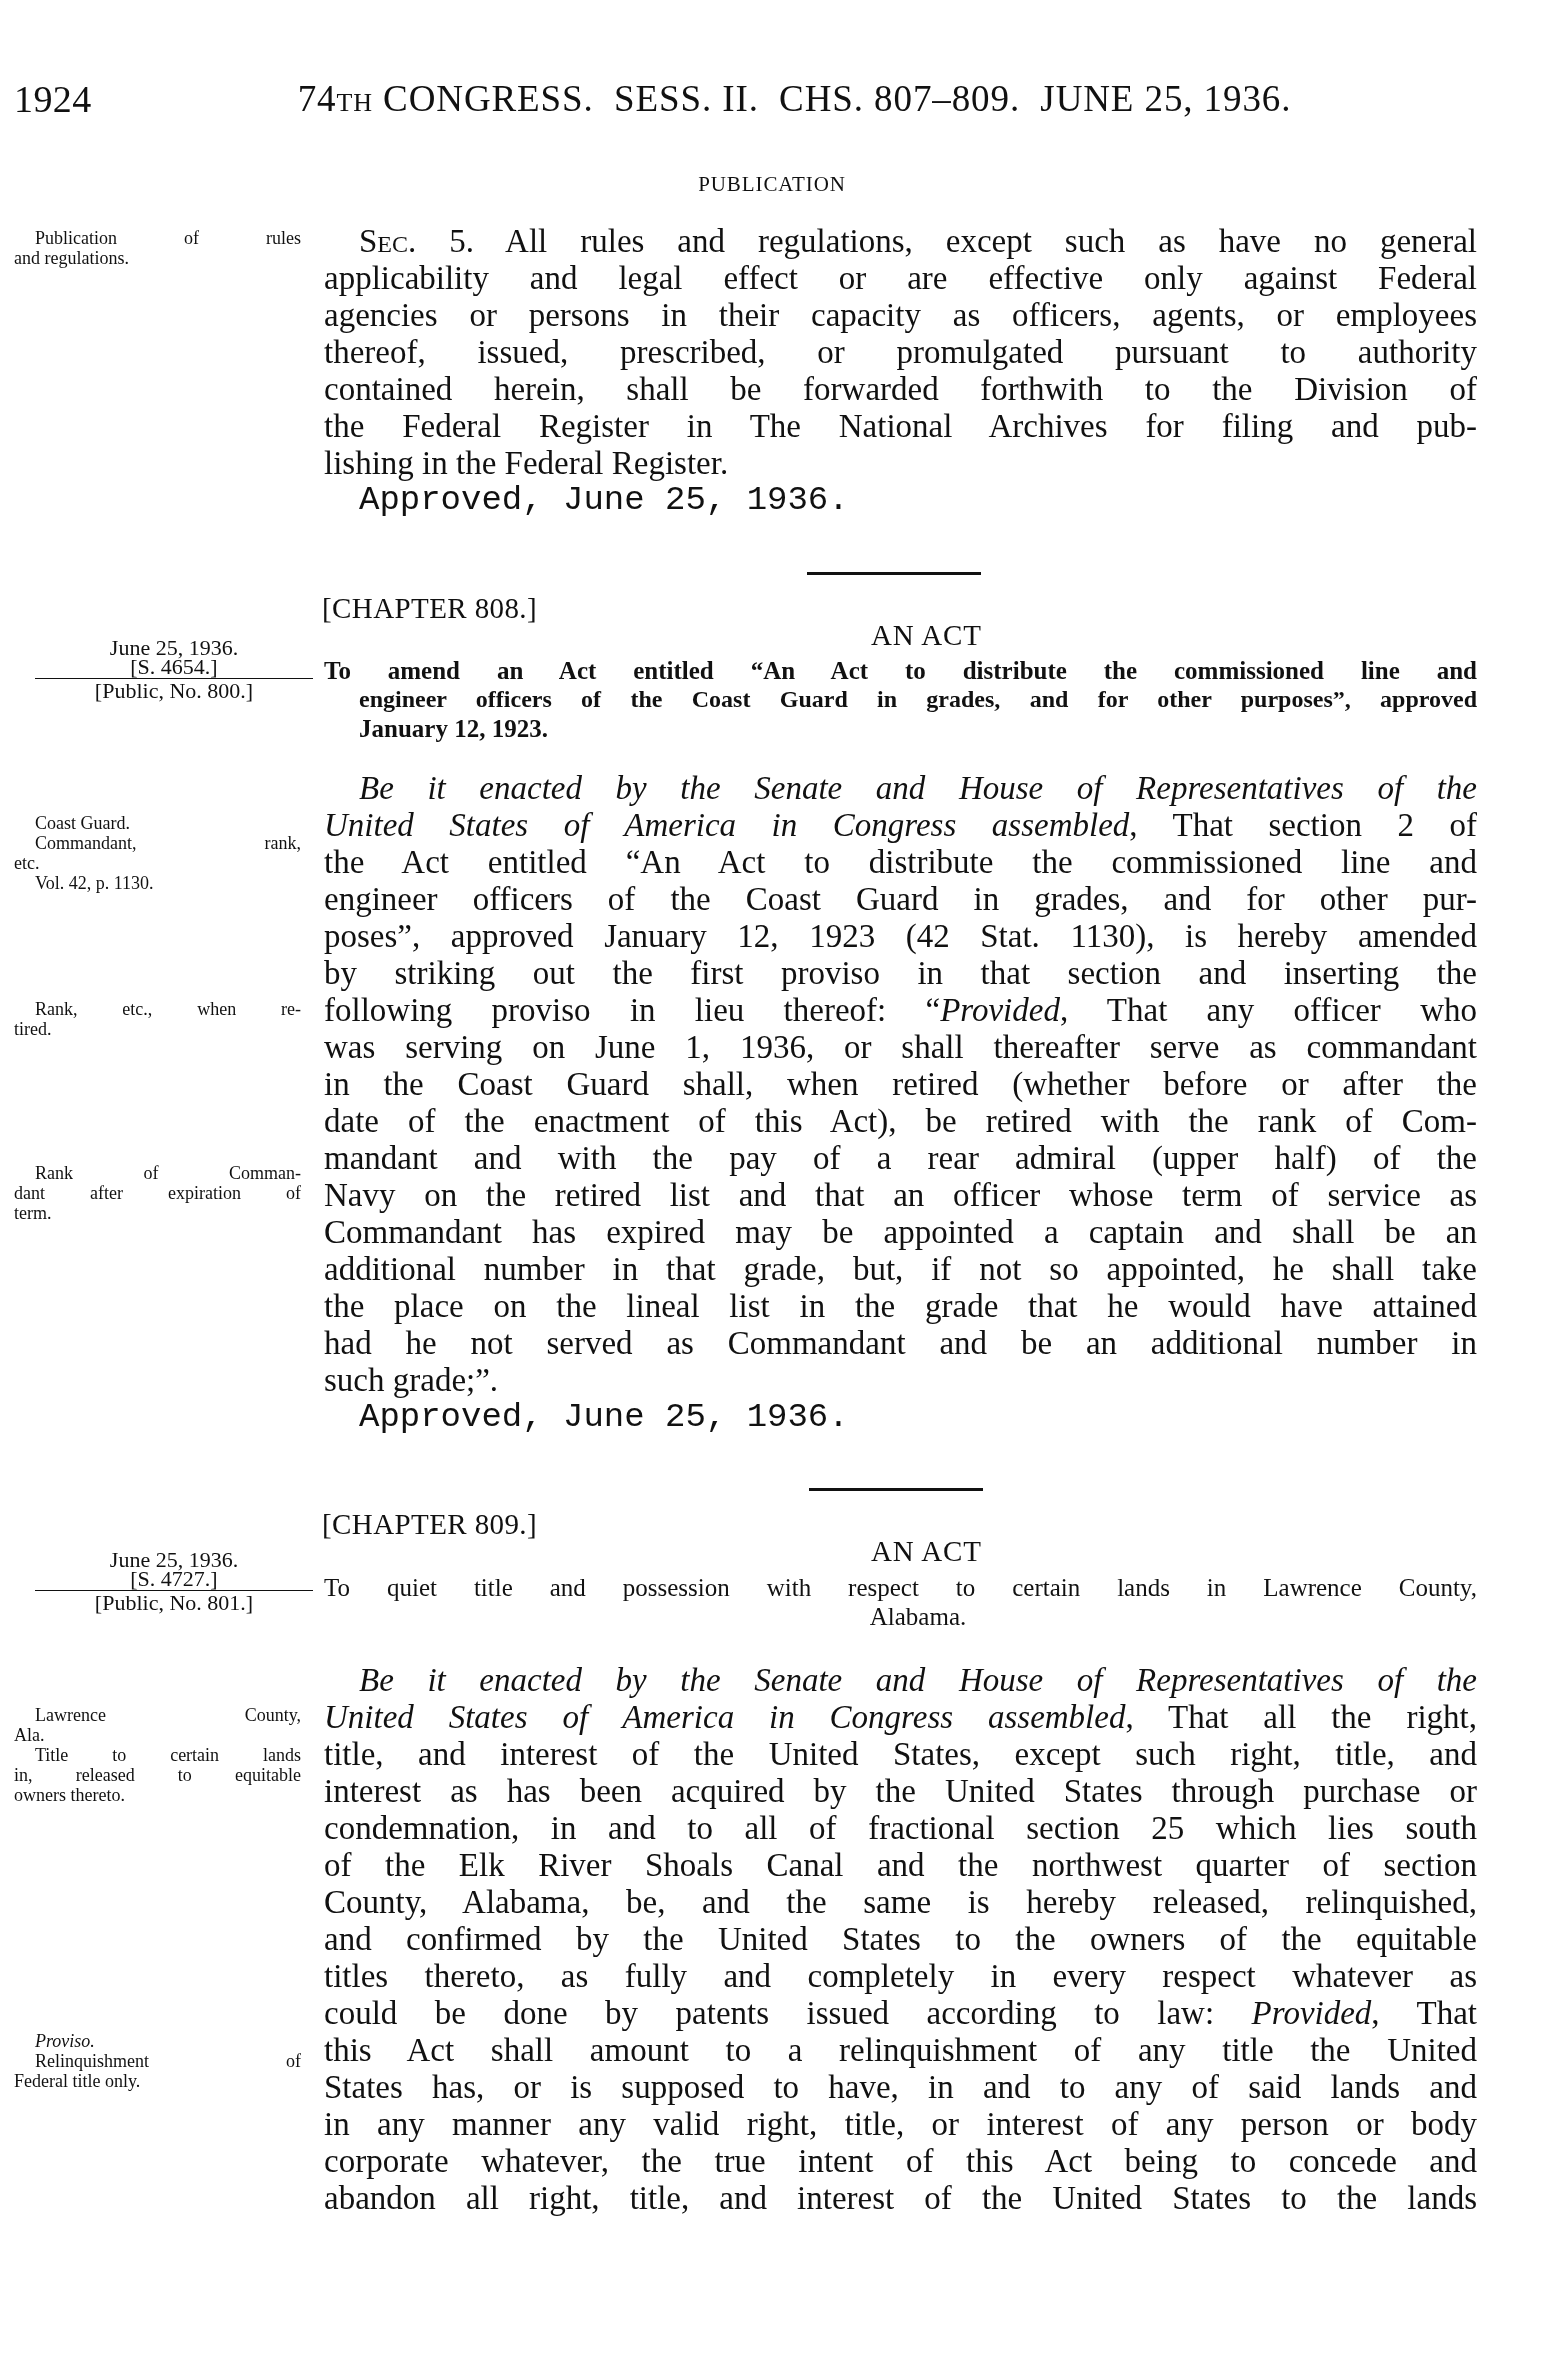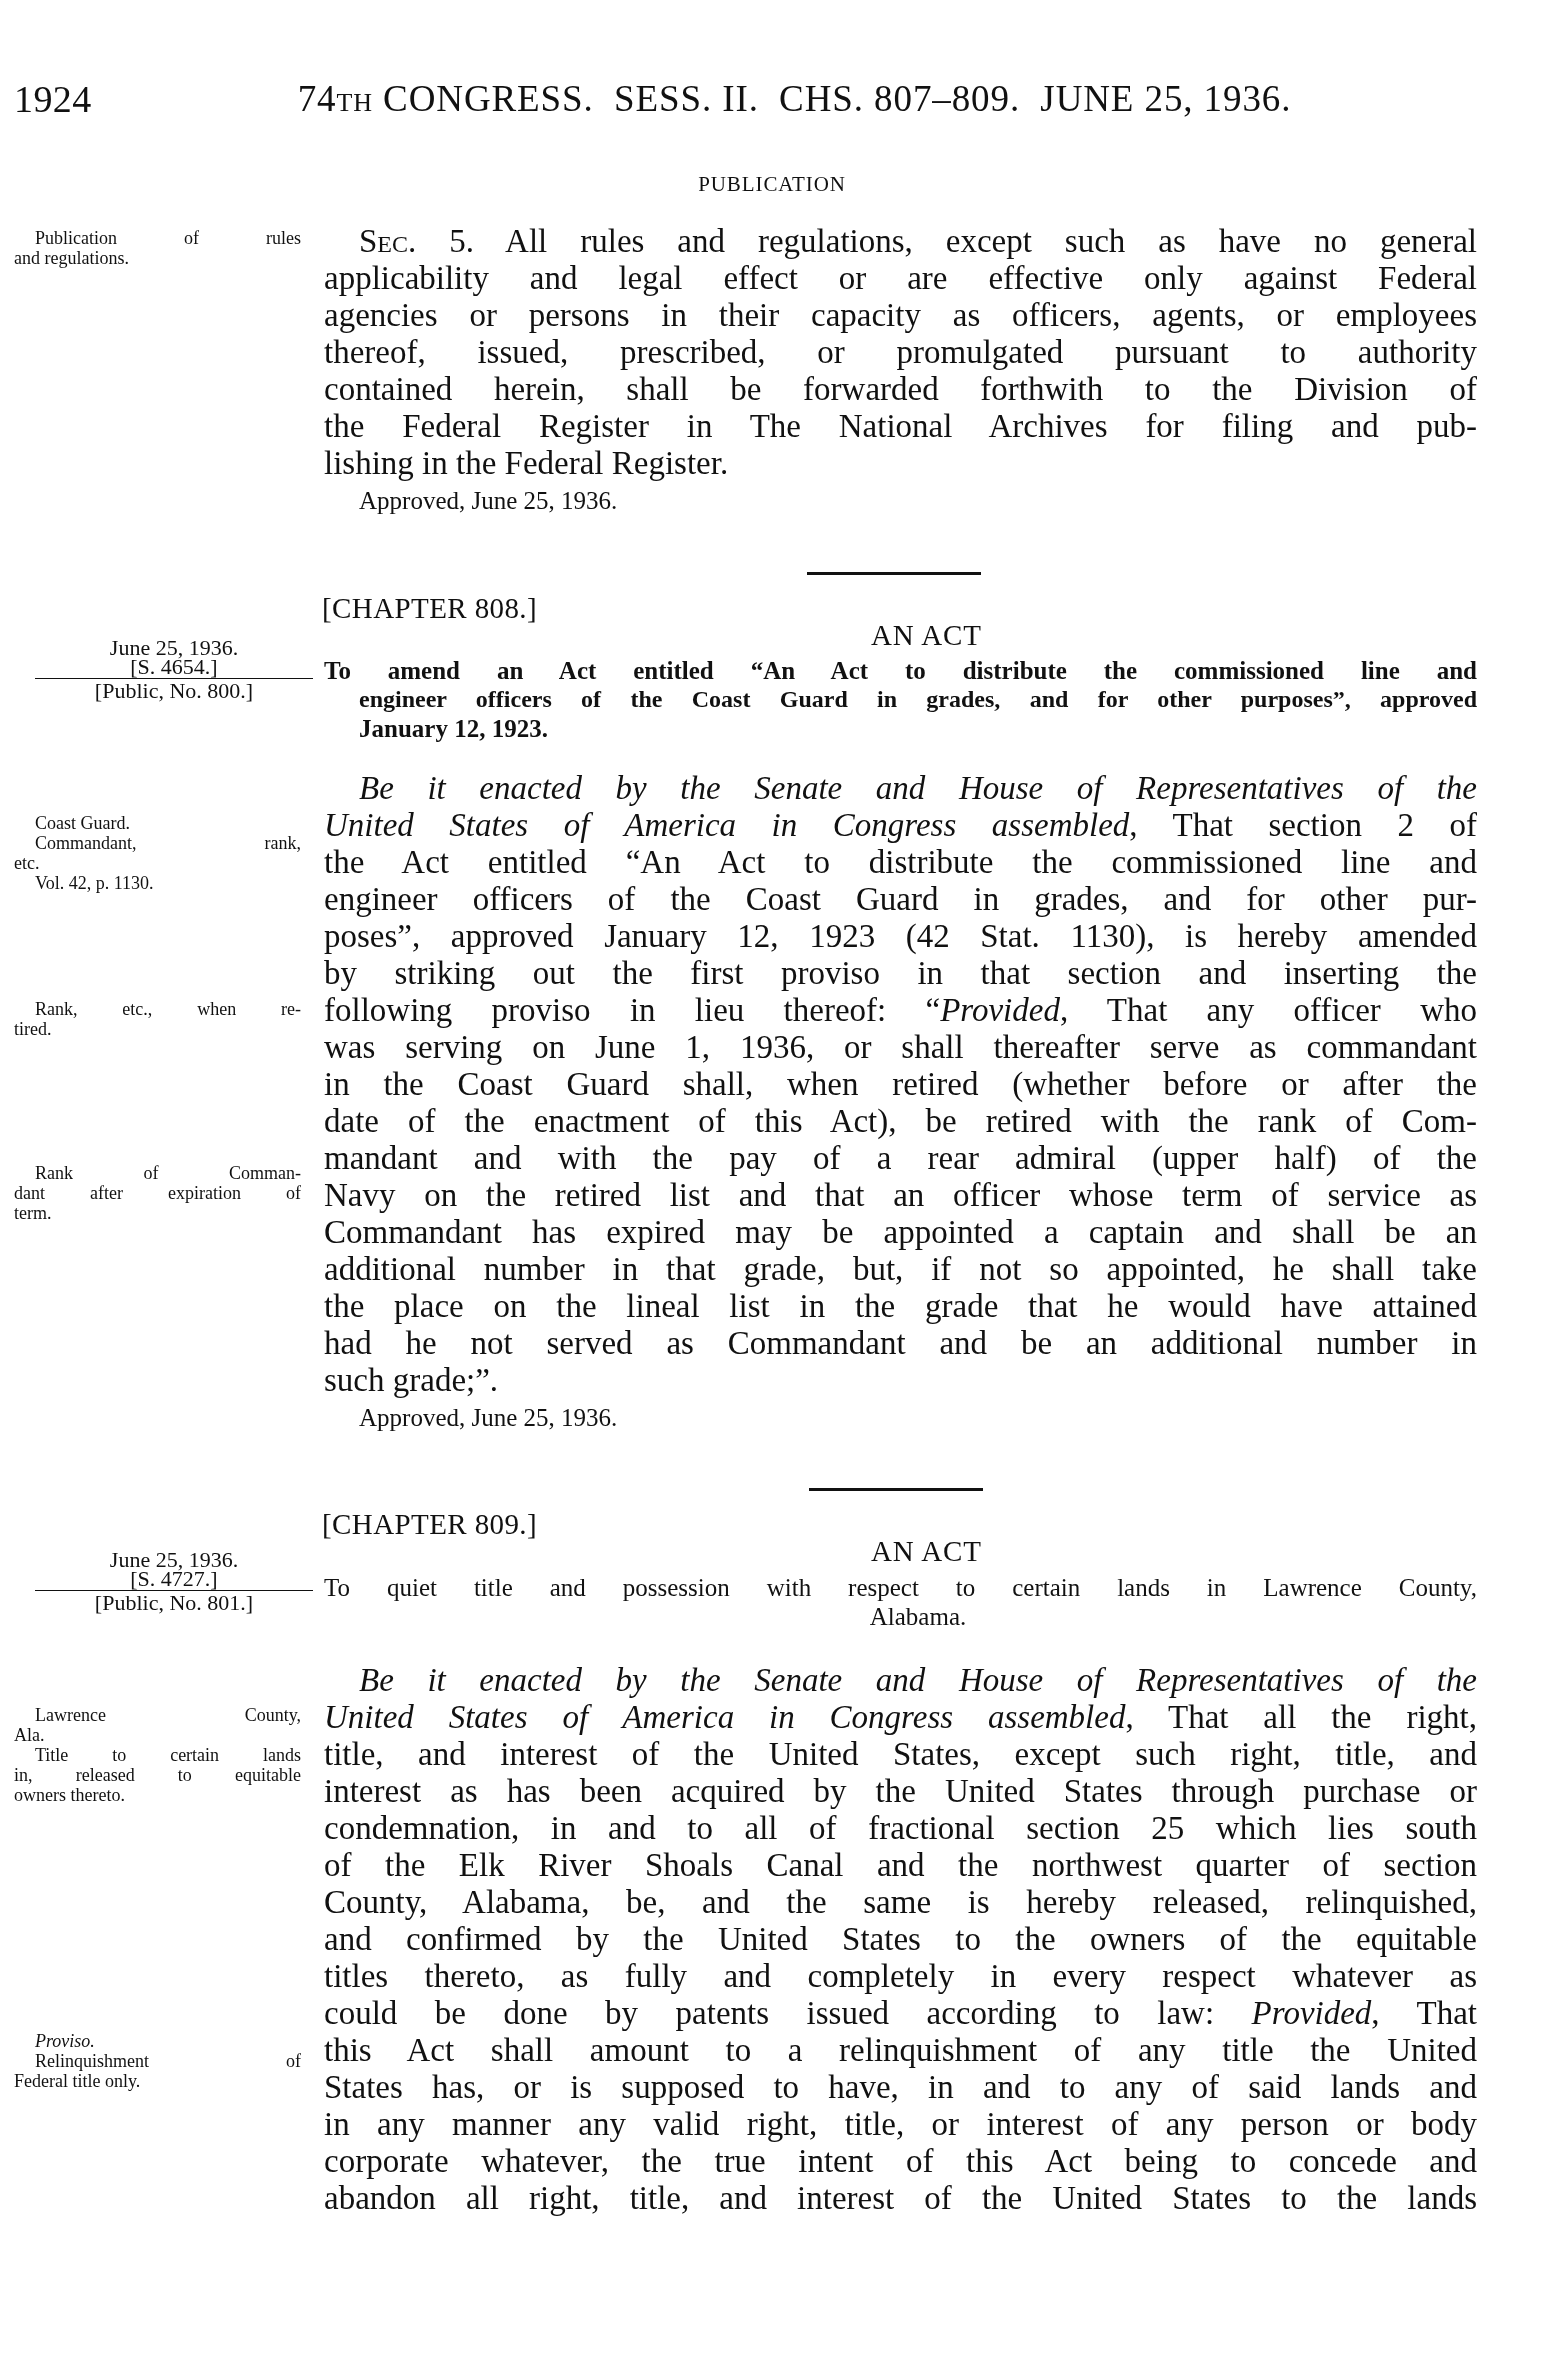--- a/index.html
+++ b/index.html
@@ -30,21 +30,21 @@
   .sc-big { font-size: 33px; }
   .sc-small { font-size: 24px; }
 
   
   .margin-note { position: absolute; left: 14px; width: 287px; font-size: 18px; line-height: 20px; }
   .margin-note .ln { display: block; text-align: justify; text-align-last: justify; white-space: nowrap; }
   .margin-note .ln.first { padding-left: 21px; }
   .margin-note .ln.last { text-align-last: left; }
   .margin-note i { font-style: italic; }
 
-  .approved { font-size: 25px; line-height: 37px; padding-left: 35px; }
+  .approved { font-size: 34px; line-height: 37px; padding-left: 35px; font-family: Liberation Mono, monospace; }
 
   .rule { position: absolute; height: 2.6px; background: #111; }
 
   .chapter-label { position: absolute; left: 322px; font-size: 29px; letter-spacing: 0.4px; }
   .an-act { position: absolute; left: 783px; width: 287px; text-align: center; font-size: 29px; letter-spacing: 0.9px; }
 
   .title-block { position: absolute; left: 324px; width: 1153px; font-size: 25px; line-height: 29px; }
   .title-block .t-first { display: block; text-align: justify; text-align-last: justify; white-space: nowrap; }
   .title-block .t-cont { display: block; padding-left: 35px; text-align: justify; text-align-last: justify; white-space: nowrap; }
   .title-block .t-last { display: block; padding-left: 35px; text-align-last: left; }

